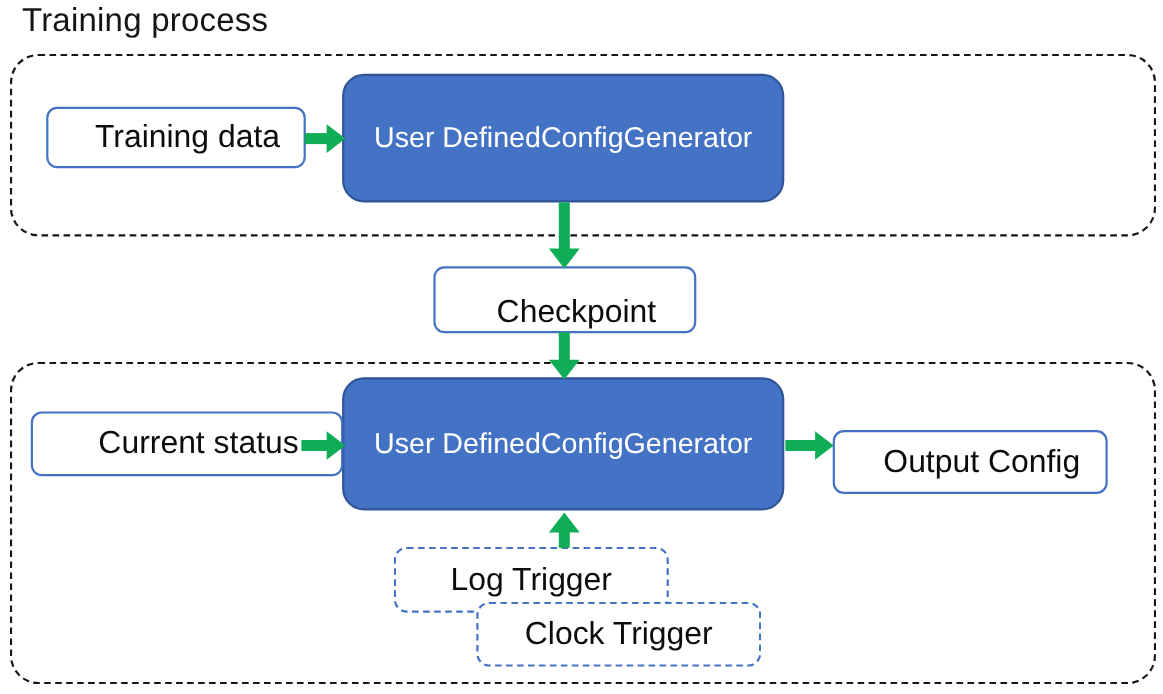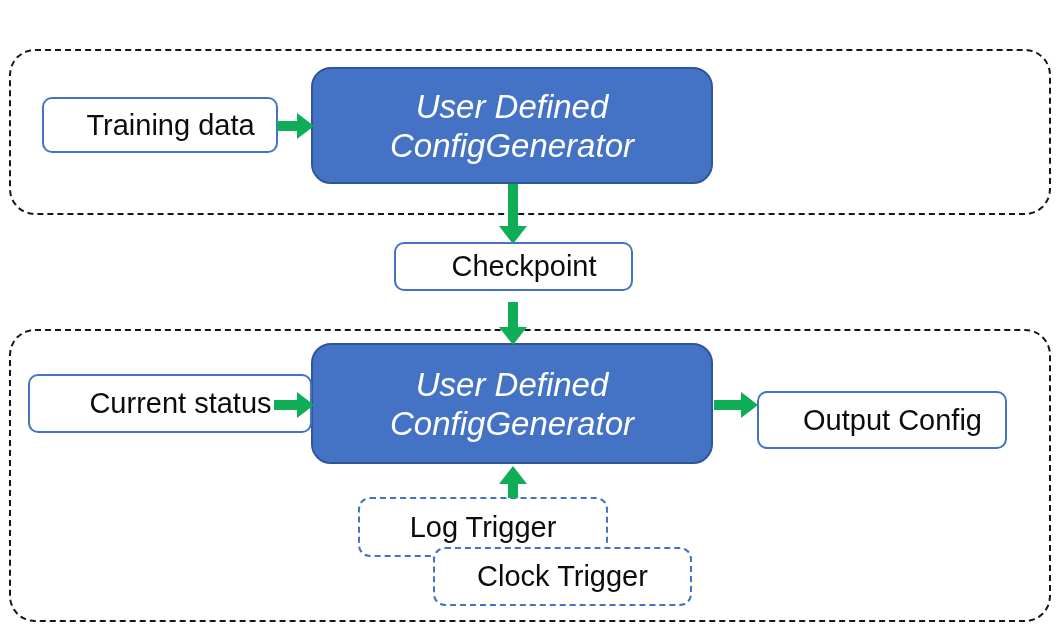--- a/index.html
+++ b/index.html
@@ -43,39 +43,38 @@
     display: flex;
     align-items: center;
     justify-content: center;
     font-size: 29px;
     color: #0c0c0c;
     z-index: 4;
     white-space: nowrap;
     padding-left: 21px;
   }
   #b-training-data  { left: 42px;  top: 97px;  width: 236px; height: 56px; }
-  #b-checkpoint     { left: 394px; top: 242px; width: 239px; height: 49px; }
+  #b-checkpoint     { left: 394px; top: 242px; width: 239px; height: 61px; align-items: flex-end; }
   #b-current-status { left: 28px;  top: 374px; width: 284px; height: 59px; }
   #b-output         { left: 757px; top: 375px; width: 250px; height: 58px; margin-top: 16px; }
 
   .blue-box {
     position: absolute;
     background: #4472C4;
     border: 2.5px solid #2F5597;
     border-radius: 20px;
     display: flex;
-    flex-direction: column;
+    flex-direction: row;
     align-items: center;
     justify-content: center;
     color: #ffffff;
-    font-size: 33px;
+    font-size: 26px;
     line-height: 39px;
     z-index: 3;
     text-align: center;
-    font-style: italic;
   }
   #b-gen1 { left: 311px; top: 67px;  width: 402px; height: 117px; }
   #b-gen2 { left: 311px; top: 343px; width: 402px; height: 121px; }
 
   .trigger-box {
     position: absolute;
     background: #ffffff;
     border: 2.5px dashed #4472C4;
     border-radius: 12px;
     display: flex;
@@ -130,20 +129,21 @@
   #a3 { left: 499px; top: 302px; width: 28px; height: 43px; }
   #a4 { left: 274px; top: 391px; width: 40px; height: 27px; }
   #a5 { left: 714px; top: 391px; width: 44px; height: 27px; }
   #a6 { left: 499px; top: 466px; width: 28px; height: 32px; }
 </style>
 </head>
 <body>
 
 <div id="canvas">
 
+  <div class="section-title" id="t-training">Training process</div>
 
   <div class="dashed-container" id="box-training"></div>
 
 
   <div class="dashed-container" id="box-inference"></div>
 
   <div class="white-box" id="b-training-data">
     <span>Training data</span>
   </div>
 

